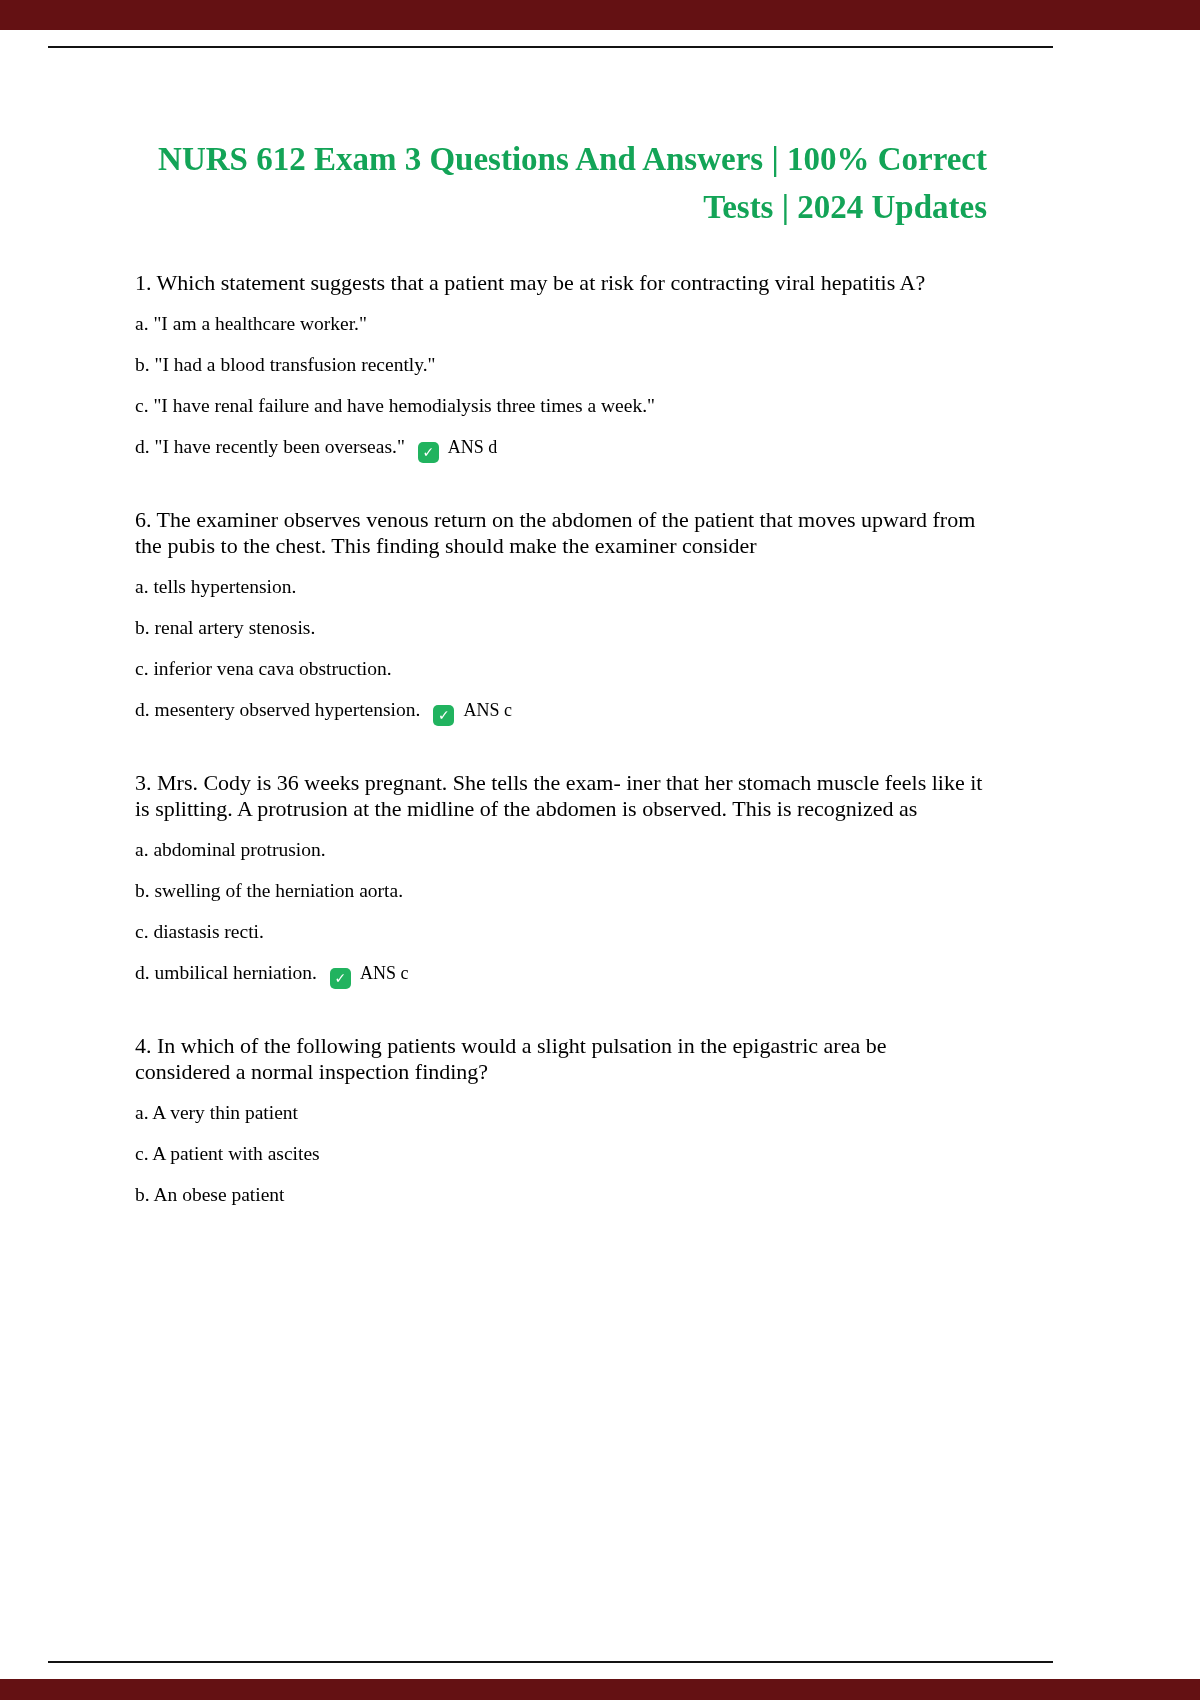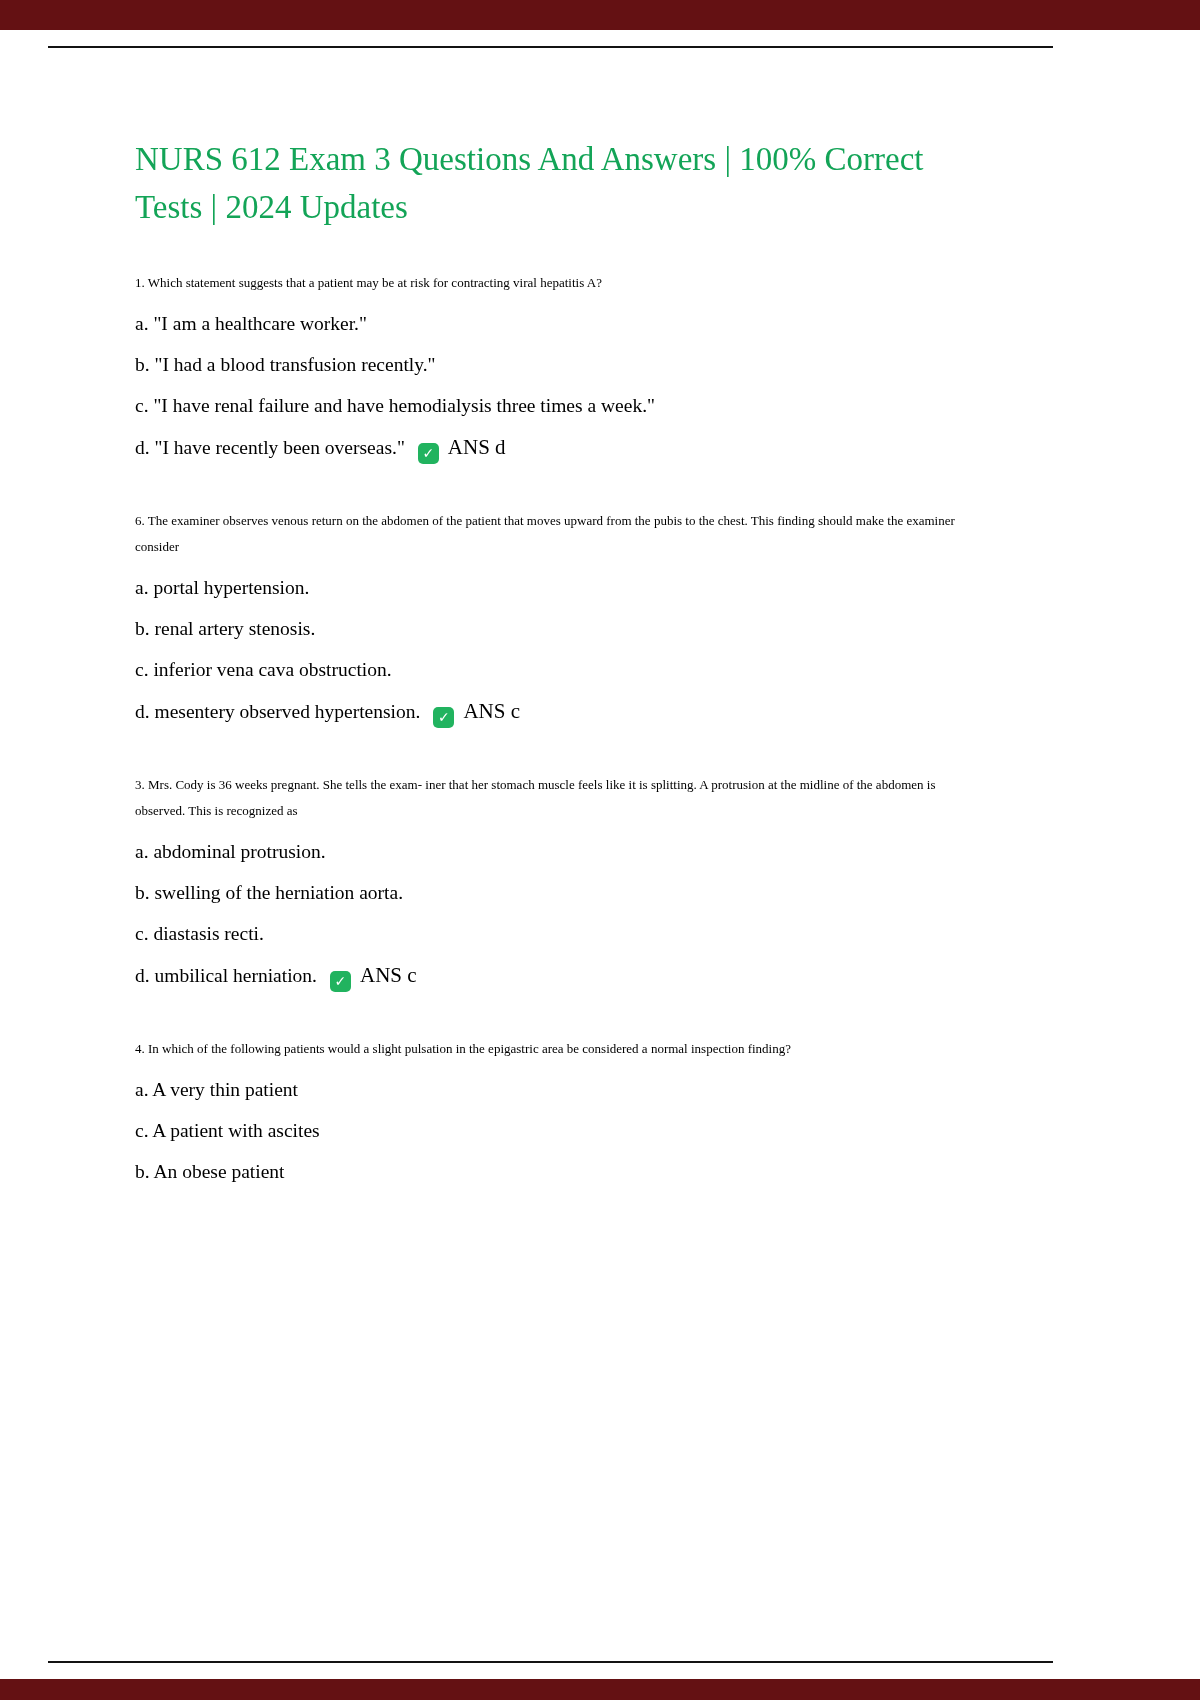--- a/index.html
+++ b/index.html
@@ -44,28 +44,28 @@
   .content{
     position:absolute;
     top:0; left:135px;
     width:852px;
   }
   .title{
     margin:136px 0 38px 0;
     color:var(--green-title);
     font-size:33px;
     line-height:1.45;
-    font-weight:normal;
-    text-align:left;
+    font-weight:bold;
+    text-align:right;
   }
   .question{
     margin:0 0 44px 0;
   }
   .q-text{
-    font-size:13px;
+    font-size:22px;
     line-height:26px;
     margin:0 0 15px 0;
   }
   .option{
     font-size:19.5px;
     line-height:26px;
     margin:0 0 15px 0;
   }
   .check-icon{
     display:inline-block;
@@ -75,21 +75,21 @@
     color:#ffffff;
     font-family:"DejaVu Sans", sans-serif;
     font-size:14px;
     line-height:21px;
     text-align:center;
     margin:0 9px 0 13px;
     vertical-align:-4px;
     font-weight:bold;
   }
   .ans{
-    font-size:21px;
+    font-size:18px;
   }
 </style>
 </head>
 <body>
 
 <div class="page">
   <div class="bar-top"></div>
   <div class="rule-top"></div>
 
   <div class="content">
@@ -97,21 +97,21 @@
     <div>
         <div class="question">
           <p class="q-text">1. Which statement suggests that a patient may be at risk for contracting viral hepatitis A?</p>
           <p class="option"><span>a. "I am a healthcare worker."</span></p>
           <p class="option"><span>b. "I had a blood transfusion recently."</span></p>
           <p class="option"><span>c. "I have renal failure and have hemodialysis three times a week."</span></p>
           <p class="option"><span>d. "I have recently been overseas."</span><span class="check-icon">✓</span><span class="ans">ANS d</span></p>
         </div>
         <div class="question">
           <p class="q-text">6. The examiner observes venous return on the abdomen of the patient that moves upward from the pubis to the chest. This finding should make the examiner consider</p>
-          <p class="option"><span>a. portal hypertension.</span></p>
+          <p class="option"><span>a. tells hypertension.</span></p>
           <p class="option"><span>b. renal artery stenosis.</span></p>
           <p class="option"><span>c. inferior vena cava obstruction.</span></p>
           <p class="option"><span>d. mesentery observed hypertension.</span><span class="check-icon">✓</span><span class="ans">ANS c</span></p>
         </div>
         <div class="question">
           <p class="q-text">3. Mrs. Cody is 36 weeks pregnant. She tells the exam- iner that her stomach muscle feels like it is splitting. A protrusion at the midline of the abdomen is observed. This is recognized as</p>
           <p class="option"><span>a. abdominal protrusion.</span></p>
           <p class="option"><span>b. swelling of the herniation aorta.</span></p>
           <p class="option"><span>c. diastasis recti.</span></p>
           <p class="option"><span>d. umbilical herniation.</span><span class="check-icon">✓</span><span class="ans">ANS c</span></p>

